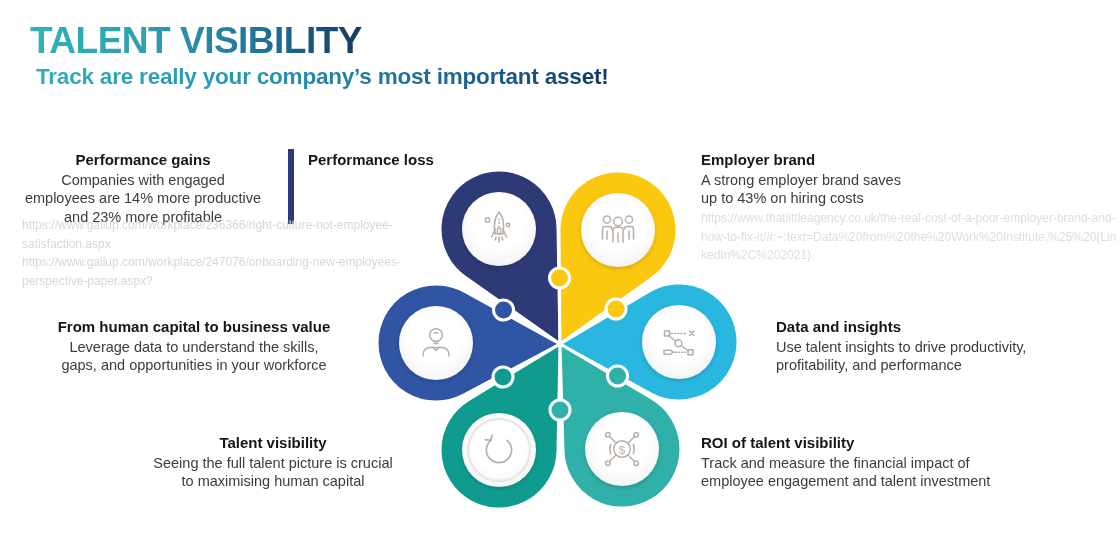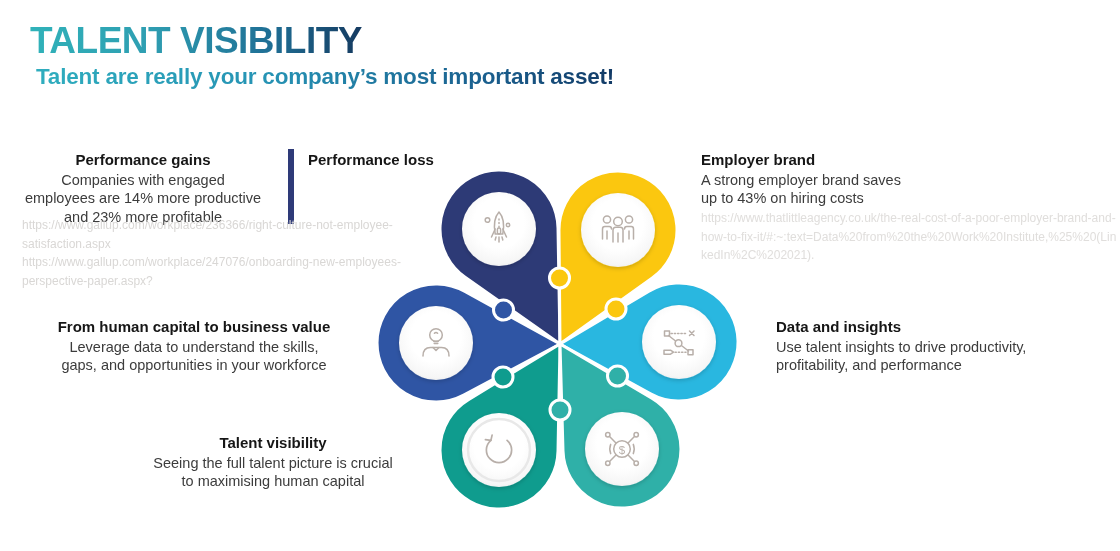--- a/index.html
+++ b/index.html
@@ -30,21 +30,21 @@
   .src{position:absolute;font-size:12px;color:#d9d7d5;line-height:1.55;}
   .divider{position:absolute;left:288px;top:149px;width:6px;height:75px;background:#2e3a78;}
   .flower{position:absolute;left:355px;top:158px;width:410px;height:370px;}
 </style>
 </head>
 <body>
 
 <div class="stage">
 
   <div class="title">TALENT VISIBILITY</div>
-  <div class="subtitle">Talent are really your company’s most important asset!</div>
+  <div class="subtitle">Track are really your company’s most important asset!</div>
 
   <div class="block r" style="left:8px;top:150px;width:270px;">
     <p class="bh">Performance gains</p>
     <p class="bb">Companies with engaged
 employees are 14% more productive
 and 23% more profitable</p>
   </div>
 
   <div class="divider"></div>
 
@@ -75,20 +75,25 @@
     <p class="bb">Use talent insights to drive productivity,
 profitability, and performance</p>
   </div>
 
   <div class="block r" style="left:126px;top:433px;width:294px;">
     <p class="bh">Talent visibility</p>
     <p class="bb">Seeing the full talent picture is crucial
 to maximising human capital</p>
   </div>
 
+  <div class="block" style="left:701px;top:433px;width:380px;">
+    <p class="bh">ROI of talent visibility</p>
+    <p class="bb">Track and measure the financial impact of
+employee engagement and talent investment</p>
+  </div>
 
   <svg id="flower-svg" class="flower" viewBox="355 158 410 370">
     <defs>
       <radialGradient id="circleGrad" cx="50%" cy="42%" r="62%">
         <stop offset="55%" stop-color="#ffffff"></stop>
         <stop offset="88%" stop-color="#f6f6f6"></stop>
         <stop offset="100%" stop-color="#e9e9e9"></stop>
       </radialGradient>
       <filter id="softShadow" x="-40%" y="-40%" width="180%" height="180%">
         <feDropShadow dx="0" dy="1.6" stdDeviation="2" flood-color="#000000" flood-opacity="0.18"></feDropShadow>

